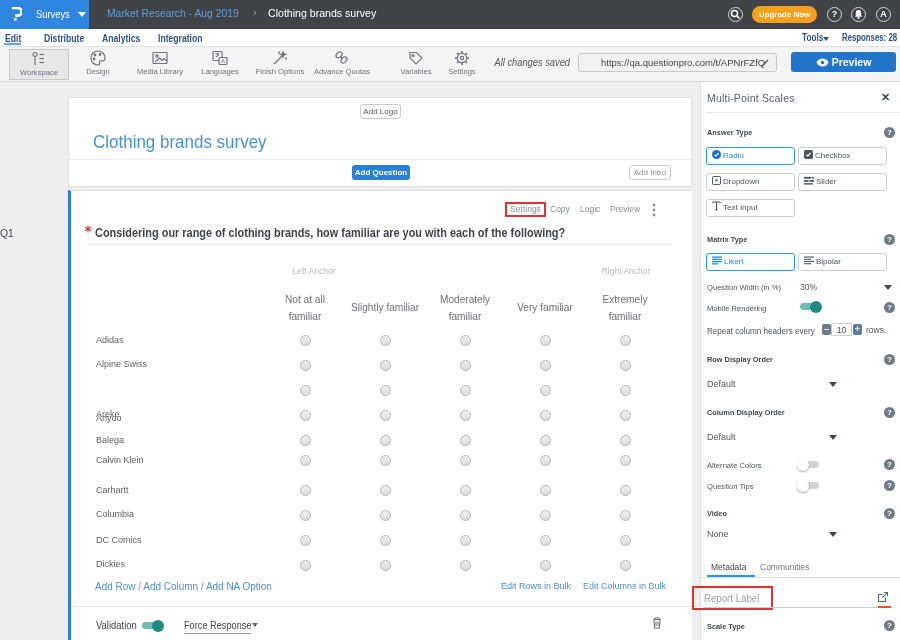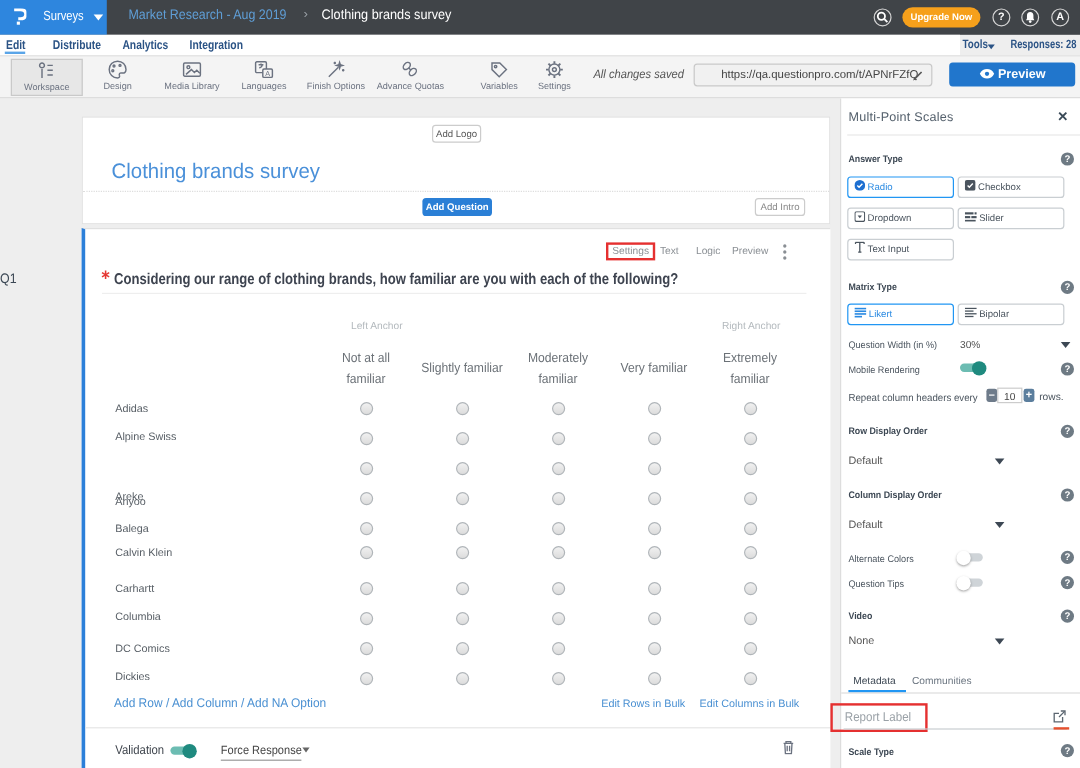--- a/index.html
+++ b/index.html
@@ -11,21 +11,21 @@
 #logosec { position:absolute; left:0; top:0; width:89px; height:29px; background:#2e86de; color:#fff; }
 #logosec .t { position:absolute; left:36px; top:8px; font-size:11px; color:#fff; transform:scaleX(0.85); transform-origin:left center; }
 .tri-down-w { display:inline-block; width:0; height:0; border-left:4.5px solid transparent; border-right:4.5px solid transparent; border-top:5px solid #fff; }
 #crumb1 { position:absolute; left:107px; top:7px; font-size:11.5px; color:#5f9ed6; transform:scaleX(0.9); transform-origin:left center; }
 #crumbsep { position:absolute; left:253px; top:6px; font-size:11px; color:#9aa0a6; }
 #crumb2 { position:absolute; left:268px; top:7px; font-size:11.5px; color:#fff; transform:scaleX(0.92); transform-origin:left center; }
 .circbtn { position:absolute; top:7px; width:15px; height:15px; border:1px solid #d5d5d5; border-radius:50%; color:#fff; text-align:center; font-size:9px; font-weight:bold; line-height:13px; }
 #upgrade { position:absolute; left:752px; top:6px; width:65px; height:17px; background:#f6a01b; border-radius:9px; color:#fff; font-size:8px; font-weight:bold; text-align:center; line-height:17px; }
 
 
-#nav2 { position:absolute; left:0; top:29px; width:800px; height:17px; background:#fff; }
+#nav2 { position:absolute; left:0; top:29px; width:900px; height:17px; background:#fff; }
 #nav2 .item { position:absolute; top:3px; font-size:10.5px; font-weight:bold; color:#2b5385; transform:scaleX(0.82); transform-origin:left center; white-space:nowrap; }
 #editu { position:absolute; left:4px; top:43px; width:17px; height:2px; background:#5aa5e8; }
 
 
 #toolbar { position:absolute; left:0; top:46px; width:900px; height:36px; background:#f4f4f4; border-top:1px solid #e2e2e2; border-bottom:1px solid #d8d8d8; }
 .tbitem { position:absolute; top:2px; width:60px; height:31px; text-align:center; }
 .tbitem .lbl { font-size:8px; color:#6b7280; display:block; margin-top:0px; transform:scale(0.95); }
 .tbitem svg { display:block; margin:0 auto; }
 #tb-active { background:#e7e7e7; border:1px solid #c9c9c9; }
 #saved { position:absolute; left:420px; top:57px; width:150px; text-align:right; font-size:10px; font-style:italic; color:#555; transform:scaleX(0.93); transform-origin:right center; }
@@ -237,21 +237,21 @@
   <div id="hcard">
     <div id="addlogo">Add Logo</div>
     <div id="htitle">Clothing brands survey</div>
     <div id="hdiv"></div>
     <div id="addq">Add Question</div>
     <div id="addintro">Add Intro</div>
   </div>
 
   <div id="qcard">
     <div id="setbox">Settings</div>
-    <div class="qact" style="left:479px;">Text</div>
+    <div class="qact" style="left:479px;">Copy</div>
     <div class="qact" style="left:509px;">Logic</div>
     <div class="qact" style="left:539px;">Preview</div>
     <svg id="qdots" width="4" height="14" viewBox="0 0 4 14">
         <circle cx="2" cy="2" r="1.4" fill="#8a8f94"></circle>
         <circle cx="2" cy="7" r="1.4" fill="#8a8f94"></circle>
         <circle cx="2" cy="12" r="1.4" fill="#8a8f94"></circle>
       </svg>
     <svg id="qstar" width="8" height="8" viewBox="0 0 8 8">
         <g stroke="#e53935" stroke-width="1.3">
           <line x1="4" y1="0.5" x2="4" y2="7.5"></line>

